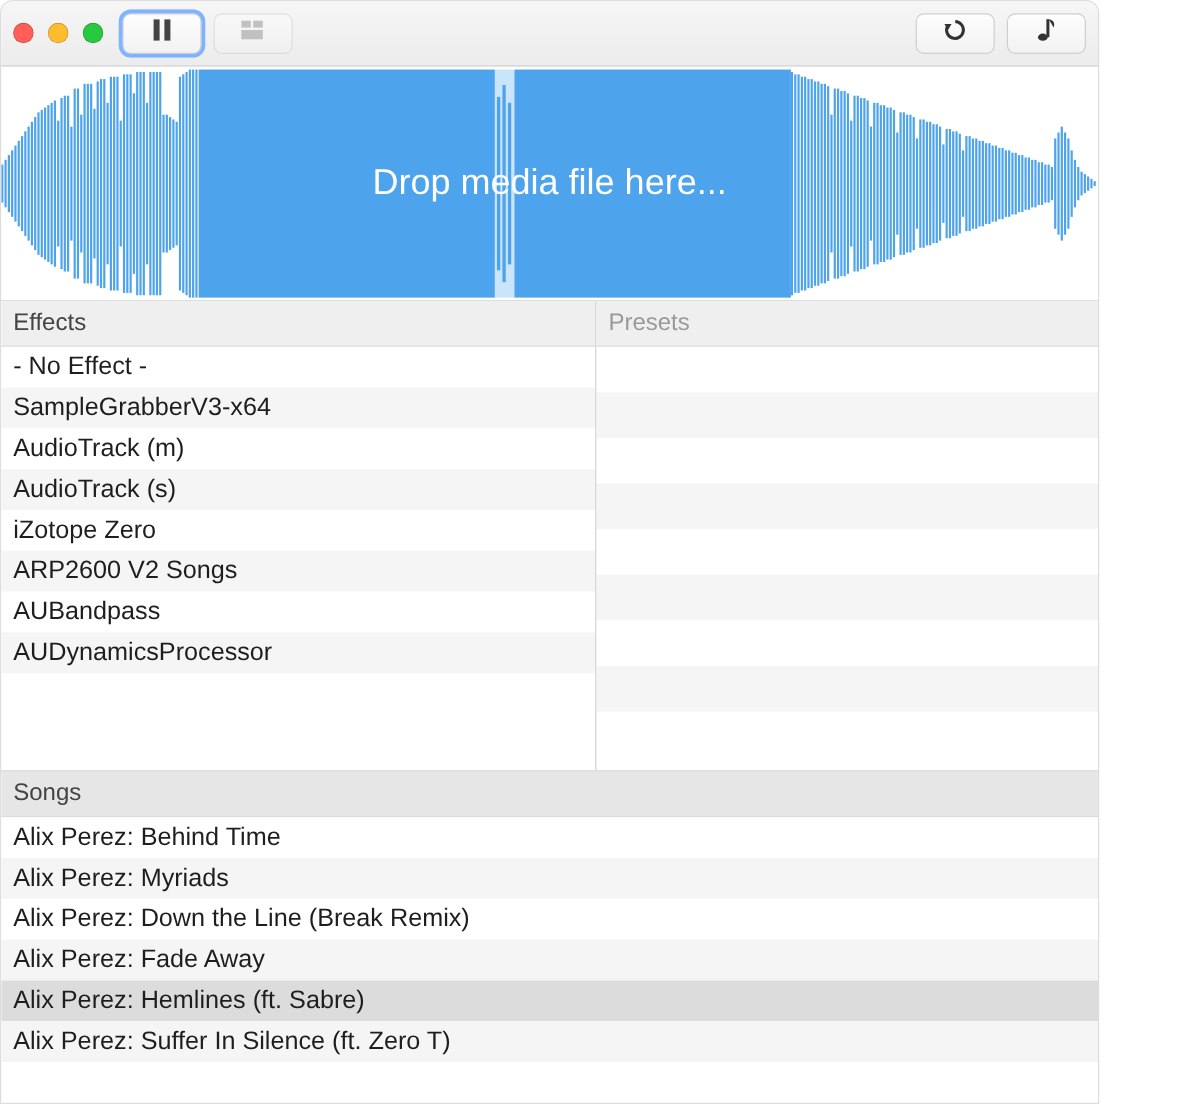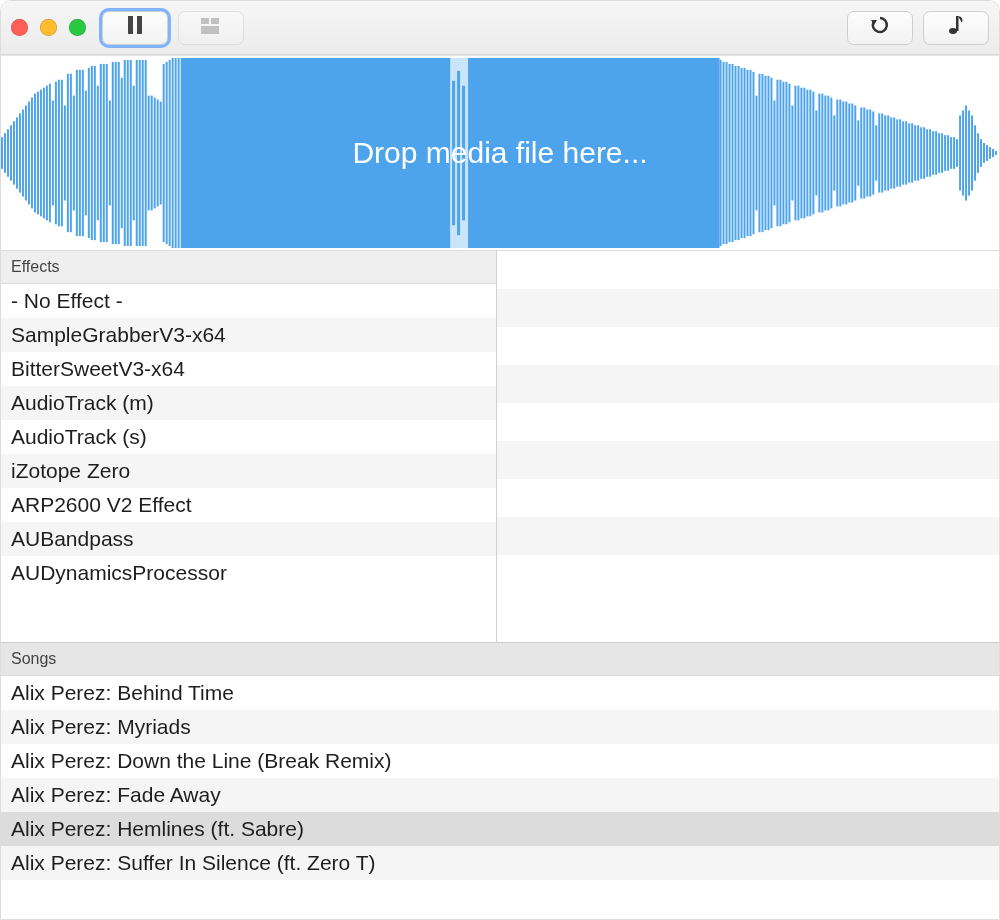--- a/index.html
+++ b/index.html
@@ -6,21 +6,21 @@
   body {
     font-family: -apple-system, "Helvetica Neue", Helvetica, Arial, sans-serif;
     font-size: 20px;
     color: #222;
     background: #fff;
     width: 1000px;
     height: 920px;
     overflow: hidden;
   }
   .window {
-    width: 1000px;
+    width: 916px;
     height: 920px;
     display: flex;
     flex-direction: column;
     border: 1px solid #ddd;
     border-top-left-radius: 11px;
     border-top-right-radius: 11px;
     background: #fff;
   }
   .titlebar {
     height: 54px;
@@ -97,21 +97,21 @@
     display: flex;
     flex-direction: column;
     overflow: hidden;
   }
   .panel.left { width: 496px; border-right: 1px solid #d0d0d0; }
   .panel.right { flex: 1; }
   .panel-header {
     background: #efefef;
     border-bottom: 1px solid #dcdcdc;
     padding: 7px 10px;
-    font-size: 16px;
+    font-size: 20px;
     color: #444;
   }
   .panel.right .panel-header { color: #9a9a9a; }
   .list {
     flex: 1;
     overflow: hidden;
   }
   .row {
     padding: 5px 10px;
     font-size: 21px;
@@ -352,30 +352,30 @@
     </svg>
     <div class="dropzone-text">Drop media file here...</div>
   </div>
 
   <div class="split">
     <div class="panel left">
       <div class="panel-header">Effects</div>
       <div class="list" id="effects-list">
           <div class="row">- No Effect -</div>
           <div class="row">SampleGrabberV3-x64</div>
-          <div class="row">BitterSweetV3-x64</div>
           <div class="row">AudioTrack (m)</div>
           <div class="row">AudioTrack (s)</div>
           <div class="row">iZotope Zero</div>
-          <div class="row">ARP2600 V2 Effect</div>
+          <div class="row">ARP2600 V2 Songs</div>
           <div class="row">AUBandpass</div>
           <div class="row">AUDynamicsProcessor</div>
         </div>
     </div>
     <div class="panel right">
+      <div class="panel-header">Presets</div>
       <div class="list" id="presets-list">
           <div class="row empty-row">&nbsp;</div>
           <div class="row empty-row">&nbsp;</div>
           <div class="row empty-row">&nbsp;</div>
           <div class="row empty-row">&nbsp;</div>
           <div class="row empty-row">&nbsp;</div>
           <div class="row empty-row">&nbsp;</div>
           <div class="row empty-row">&nbsp;</div>
           <div class="row empty-row">&nbsp;</div>
         </div>

